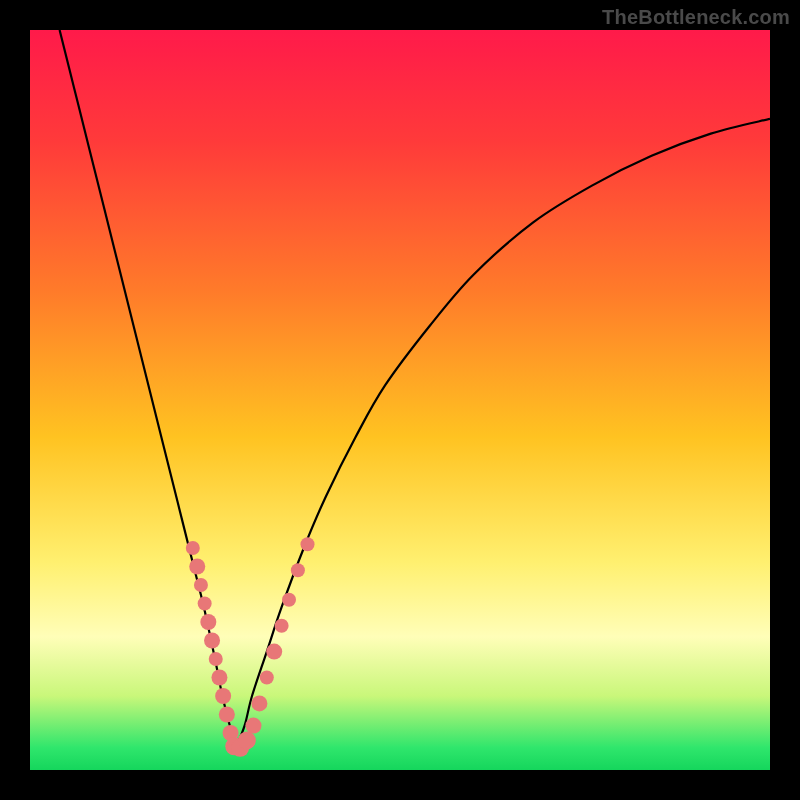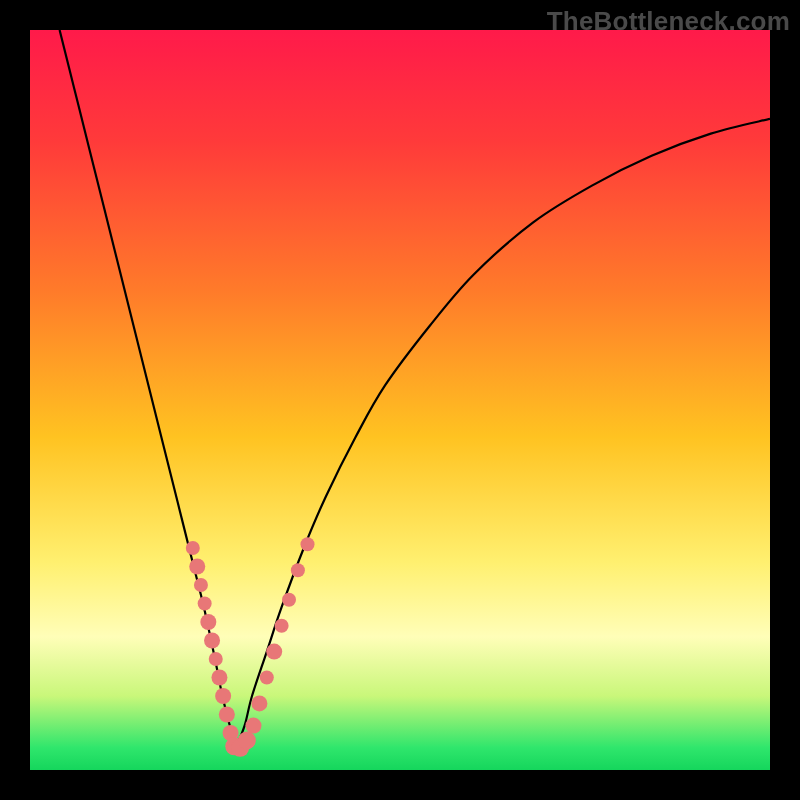--- a/index.html
+++ b/index.html
@@ -15,21 +15,21 @@
     position: relative;
     width: 800px;
     height: 800px;
     background: #000;
   }
   .watermark {
     position: absolute;
     top: 6px;
     right: 10px;
     color: #4a4a4a;
-    font-size: 26px;
+    font-size: 20px;
     font-weight: 600;
     letter-spacing: 0.2px;
     z-index: 10;
   }
   .plot {
     position: absolute;
     left: 30px;
     top: 30px;
     width: 740px;
     height: 740px;

